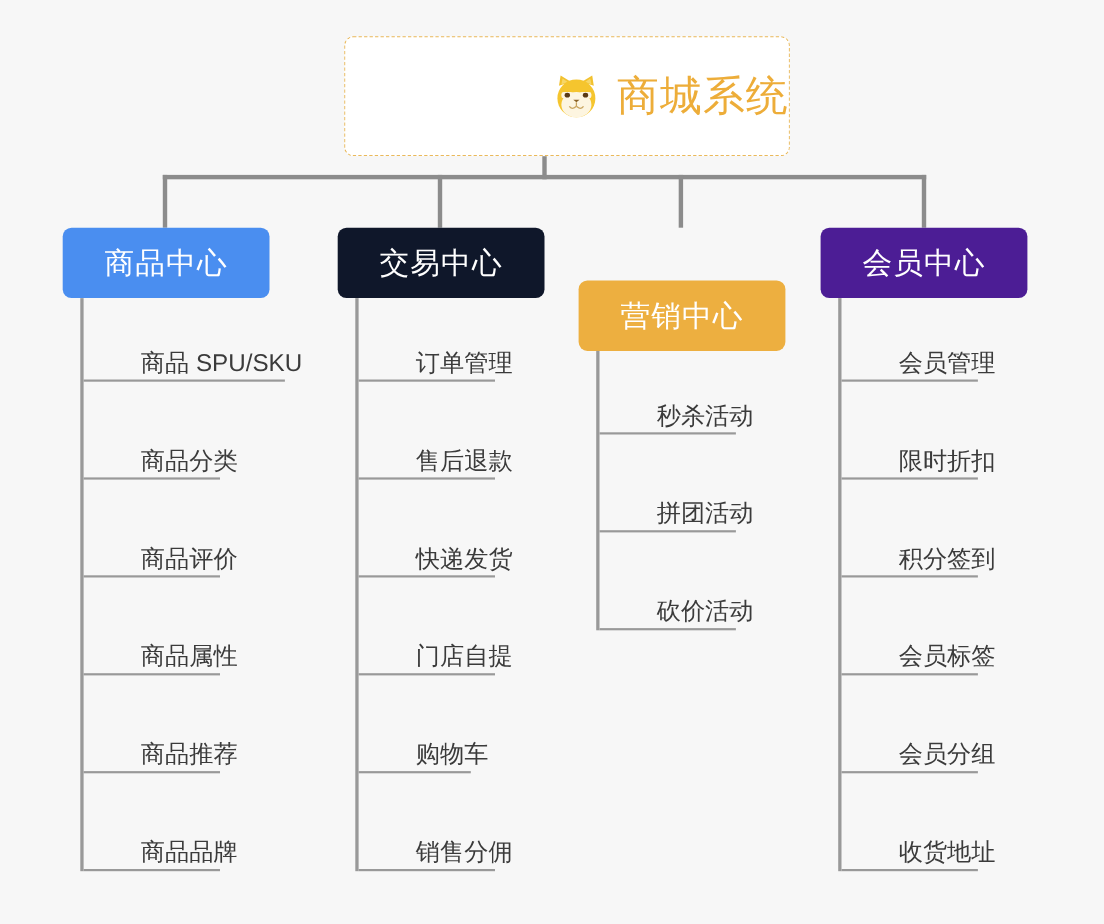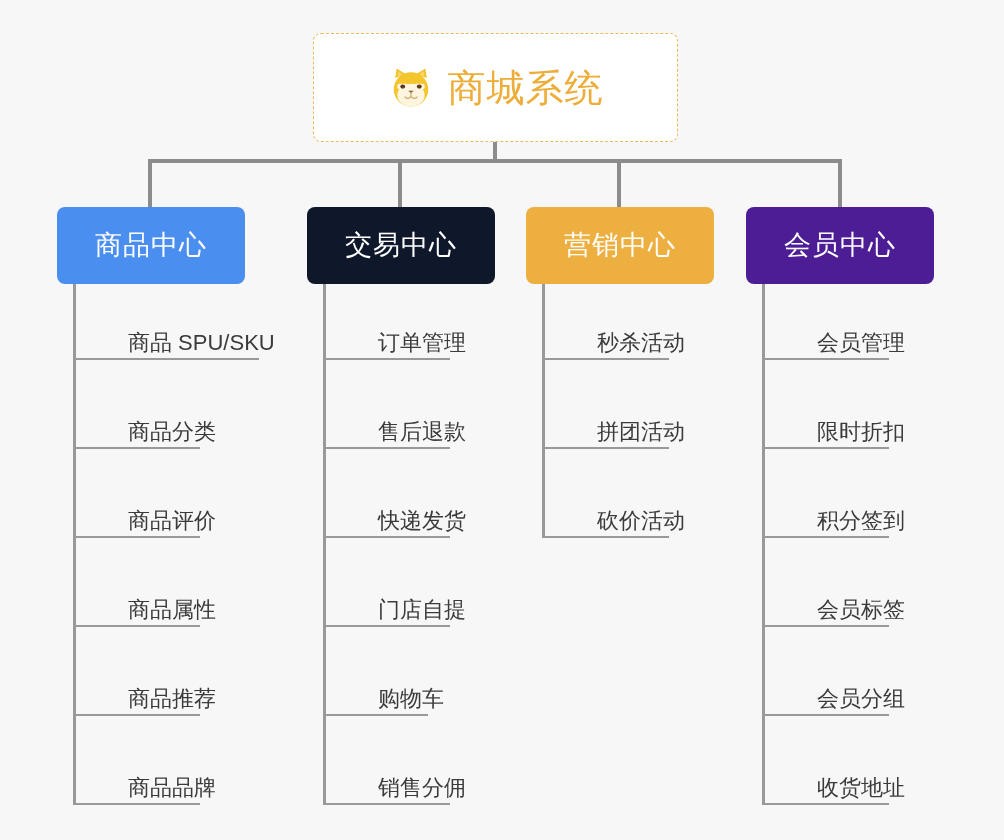--- a/index.html
+++ b/index.html
@@ -20,29 +20,29 @@
     position: relative;
     width: 1004px;
     height: 840px;
   }
 
   
   .root-node {
     position: absolute;
     left: 313px;
     top: 33px;
-    width: 365px;
+    width: 405px;
     height: 109px;
     background: #ffffff;
     border: 1px dashed #eab95a;
     border-radius: 8px;
     box-sizing: border-box;
     display: flex;
     align-items: center;
-    justify-content: center;
+    justify-content: flex-end;
     gap: 14px;
   }
   .root-label {
     color: #edad39;
     font-size: 38px;
     line-height: 1;
     letter-spacing: 1px;
     white-space: nowrap;
   }
   .dog-icon {
@@ -78,21 +78,21 @@
   }
 
   
   .column {
     position: absolute;
     top: 207px;
     width: 188px;
   }
   .cat-box {
     width: 188px;
-    height: 77px;
+    height: 64px;
     border-radius: 8px;
     display: flex;
     align-items: center;
     justify-content: center;
     box-sizing: border-box;
   }
   .cat-label {
     color: #ffffff;
     font-size: 27px;
     line-height: 1;
@@ -236,21 +236,21 @@
         <span class="leaf-label">购物车</span>
         <span class="leaf-rule" style="width: 102px;"></span>
       </div>
       <div class="leaf-item">
         <span class="leaf-label">销售分佣</span>
         <span class="leaf-rule" style="width: 124px;"></span>
       </div>
     </div>
   </div>
 
-  <div class="column" style="left:526px;">
+  <div class="column" style="left:526px;margin-top:48px;">
     <div class="cat-box" style="background: rgb(237, 175, 64);">
       <span class="cat-label">营销中心</span>
     </div>
     <div class="leaf-list">
       <div class="leaf-item">
         <span class="leaf-label">秒杀活动</span>
         <span class="leaf-rule" style="width: 124px;"></span>
       </div>
       <div class="leaf-item">
         <span class="leaf-label">拼团活动</span>

